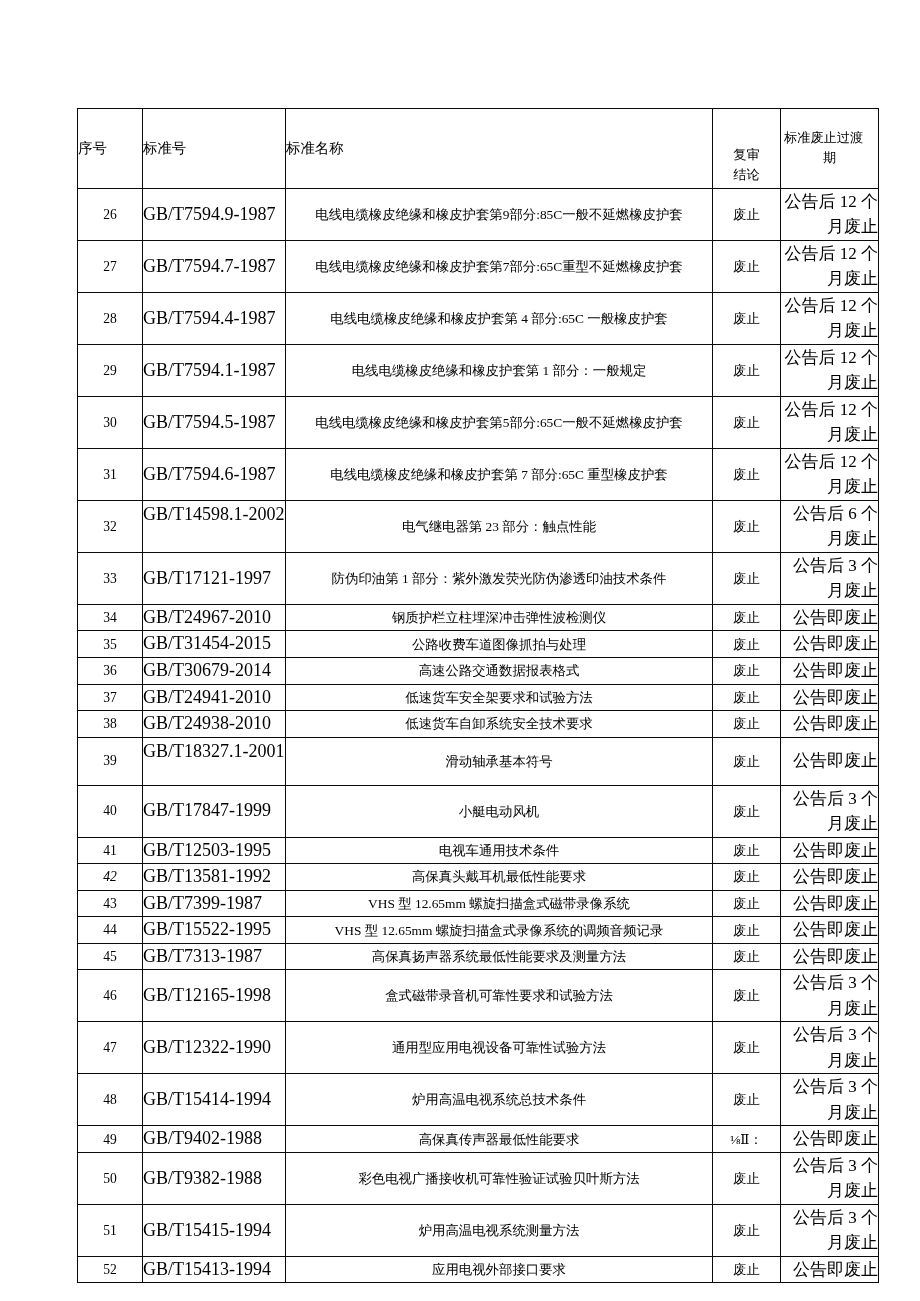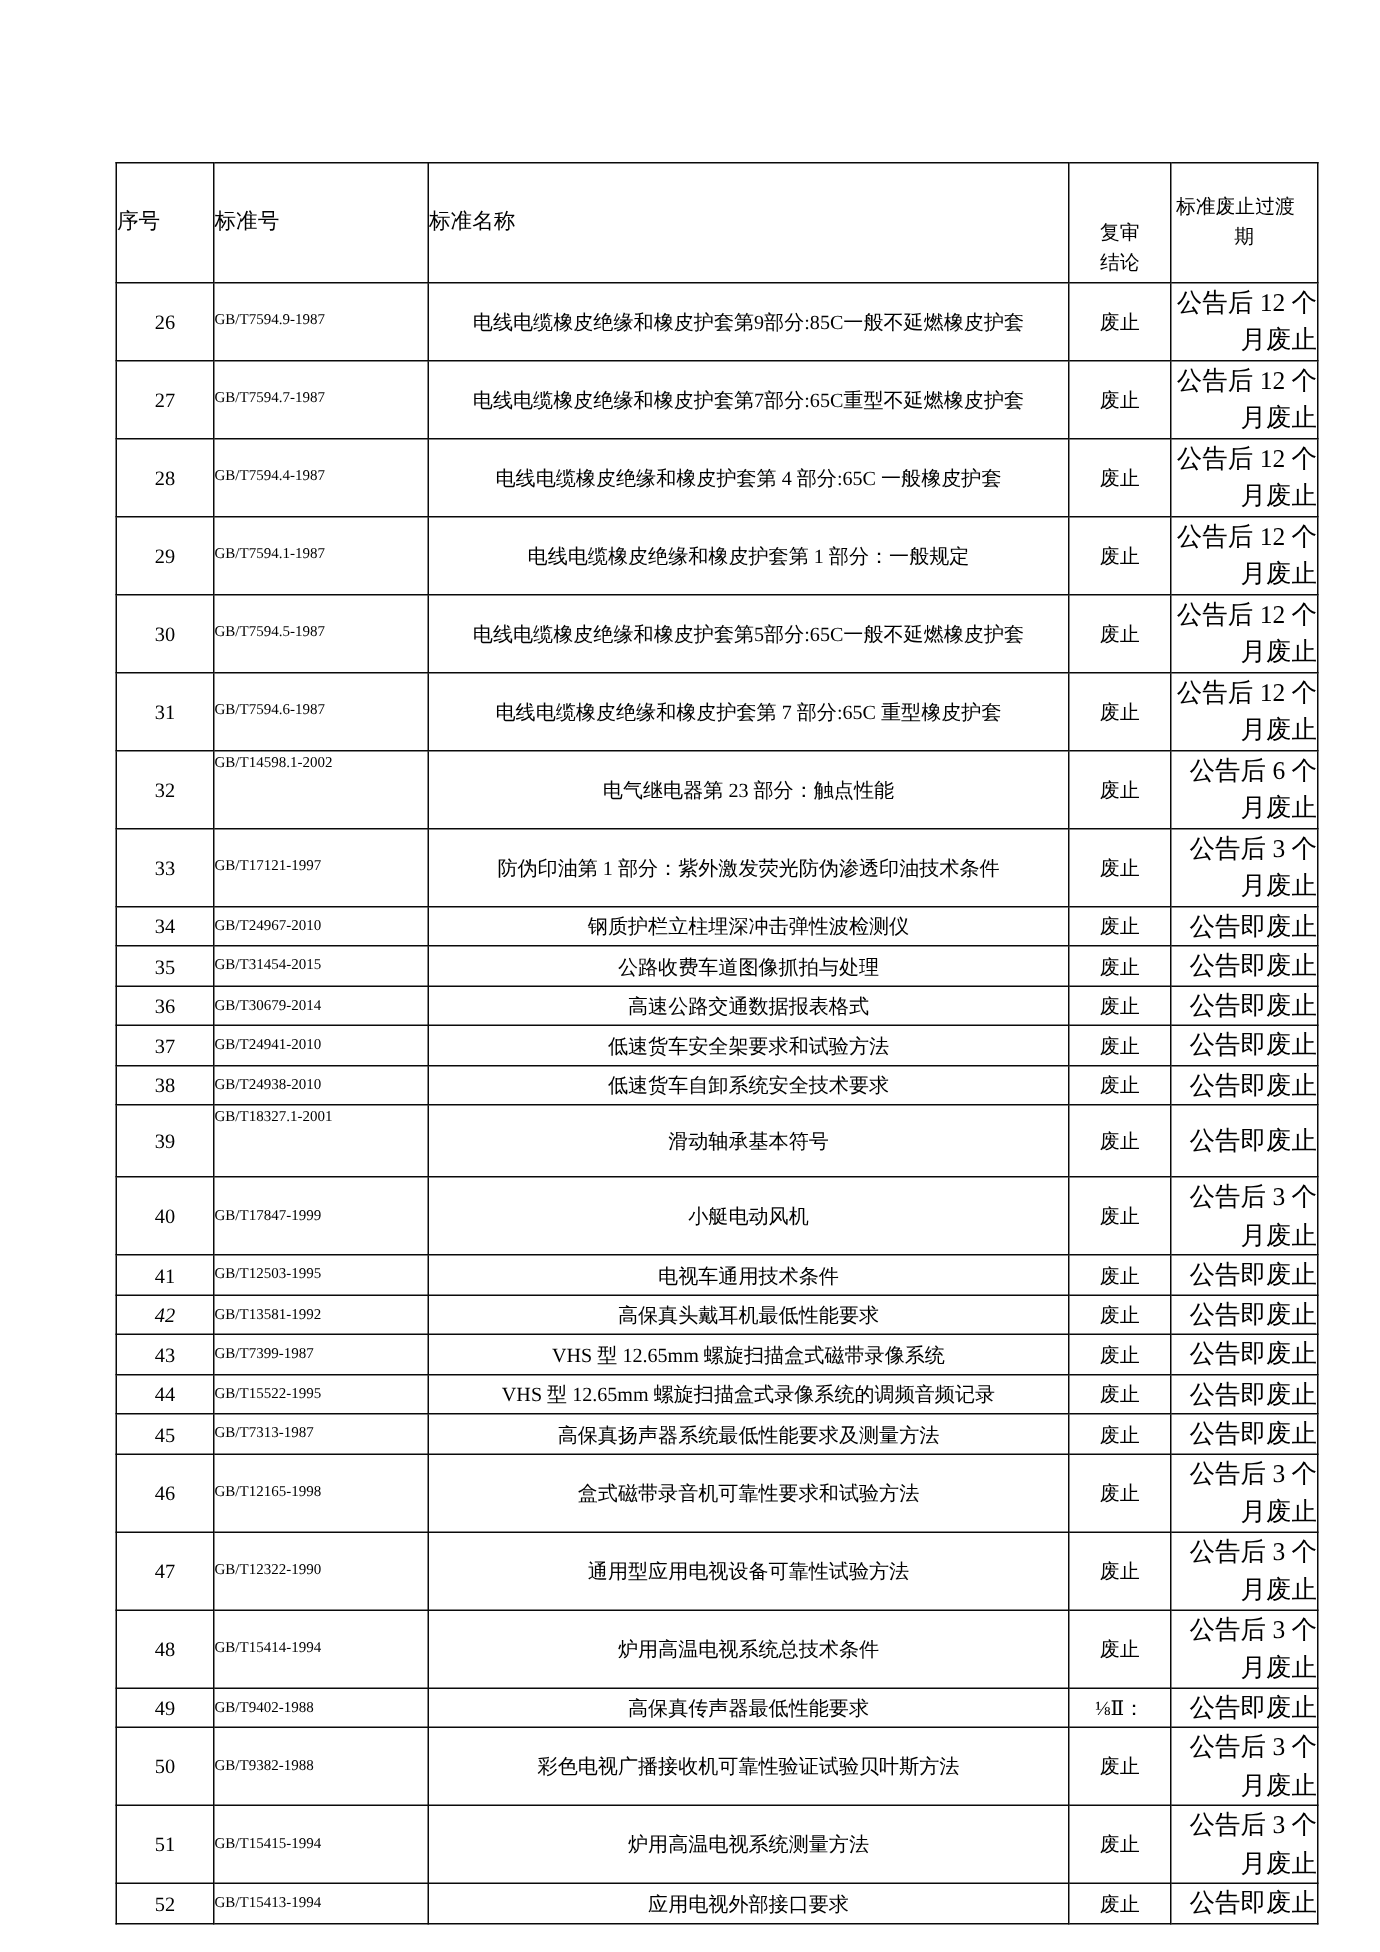--- a/index.html
+++ b/index.html
@@ -70,21 +70,21 @@
   .h-concl .l2 { display: block; }
 
   td.seq {
     text-align: center;
     font-size: 13.6px;
   }
   td.seq.italic { font-style: italic; }
   td.code {
     text-align: left;
     padding-left: 3px;
-    font-size: 10px;
+    font-size: 18px;
     white-space: nowrap;
   }
   td.code.top { vertical-align: top; padding-top: 1px; }
   td.name {
     text-align: center;
     padding-left: 4px;
     font-size: 13.4px;
   }
   td.concl {
     text-align: center;

